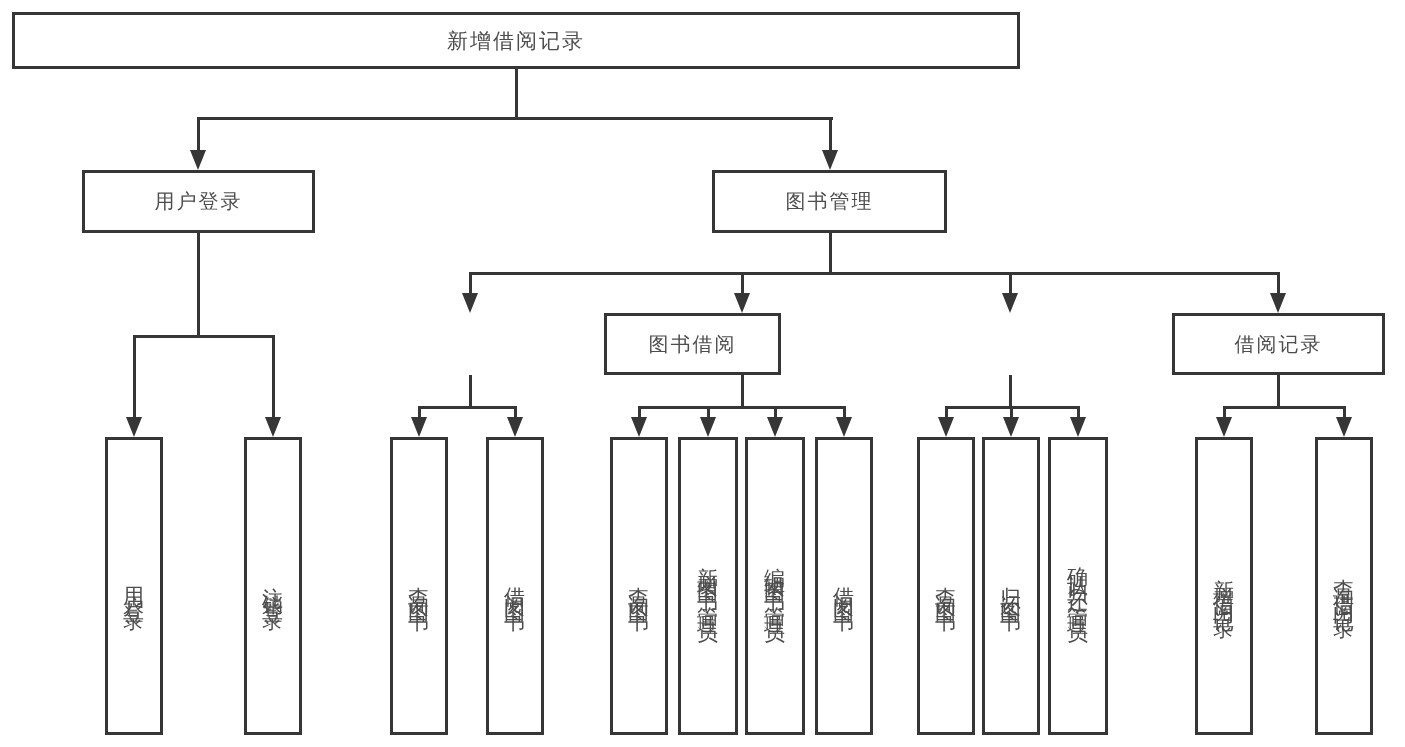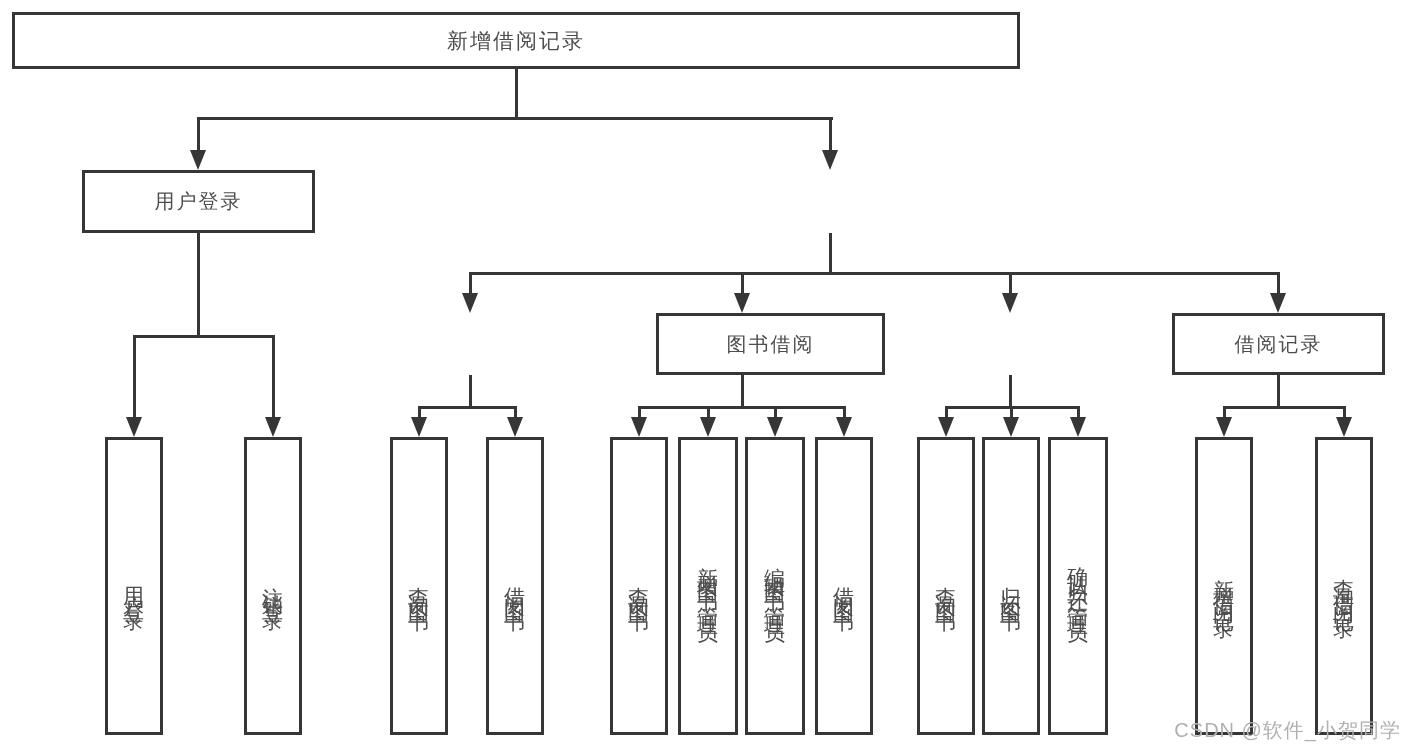--- a/index.html
+++ b/index.html
@@ -70,40 +70,43 @@
   <div class="vl" style="left:515px;top:68px;height:52px;"></div>
   <div class="hl" style="left:197px;top:117px;width:636px;"></div>
   <div class="vl" style="left:197px;top:117px;height:36px;"></div>
   <div class="ar" style="left:190px;top:150px;"></div>
   <div class="vl" style="left:829px;top:117px;height:36px;"></div>
   <div class="ar" style="left:822px;top:150px;"></div>
 
   <div class="box" style="left:82px;top:170px;width:233px;height:63px;">
     <span>用户登录</span>
   </div>
+  <div class="box" style="left:712px;top:170px;width:235px;height:63px;">
+    <span>图书管理</span>
+  </div>
 
   <div class="vl" style="left:197px;top:233px;height:105px;"></div>
   <div class="hl" style="left:133px;top:335px;width:142px;"></div>
   <div class="vl" style="left:133px;top:335px;height:84px;"></div>
   <div class="ar" style="left:126px;top:417px;"></div>
   <div class="vl" style="left:272px;top:335px;height:84px;"></div>
   <div class="ar" style="left:265px;top:417px;"></div>
 
   <div class="vl" style="left:829px;top:233px;height:42px;"></div>
   <div class="hl" style="left:469px;top:272px;width:811px;"></div>
   <div class="vl" style="left:469px;top:272px;height:23px;"></div>
   <div class="ar" style="left:462px;top:293px;"></div>
   <div class="vl" style="left:741px;top:272px;height:23px;"></div>
   <div class="ar" style="left:734px;top:293px;"></div>
   <div class="vl" style="left:1009px;top:272px;height:23px;"></div>
   <div class="ar" style="left:1002px;top:293px;"></div>
   <div class="vl" style="left:1277px;top:272px;height:23px;"></div>
   <div class="ar" style="left:1270px;top:293px;"></div>
 
-  <div class="box" style="left:656px;top:313px;width:229px;height:62px;">
+  <div class="box" style="left:604px;top:313px;width:177px;height:62px;">
     <span>图书借阅</span>
   </div>
   <div class="box" style="left:1172px;top:313px;width:213px;height:62px;">
     <span>借阅记录</span>
   </div>
 
   <div class="vl" style="left:469px;top:375px;height:34px;"></div>
   <div class="hl" style="left:418px;top:406px;width:99px;"></div>
   <div class="vl" style="left:418px;top:406px;height:13px;"></div>
   <div class="ar" style="left:411px;top:417px;"></div>
@@ -174,15 +177,14 @@
     <span>确认归还（管理员）</span>
   </div>
 
   <div class="vbox" style="left:1195px;top:437px;width:58px;height:298px;">
     <span>新增借阅记录</span>
   </div>
   <div class="vbox" style="left:1315px;top:437px;width:58px;height:298px;">
     <span>查询借阅记录</span>
   </div>
 
-  <div id="watermark">CSDN @软件_小贺同学</div>
 
 </div>
 
 </body></html>

